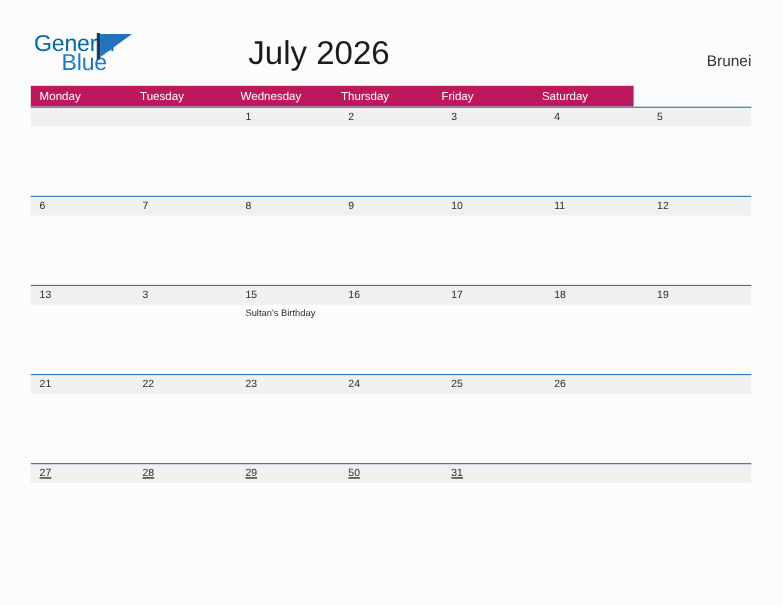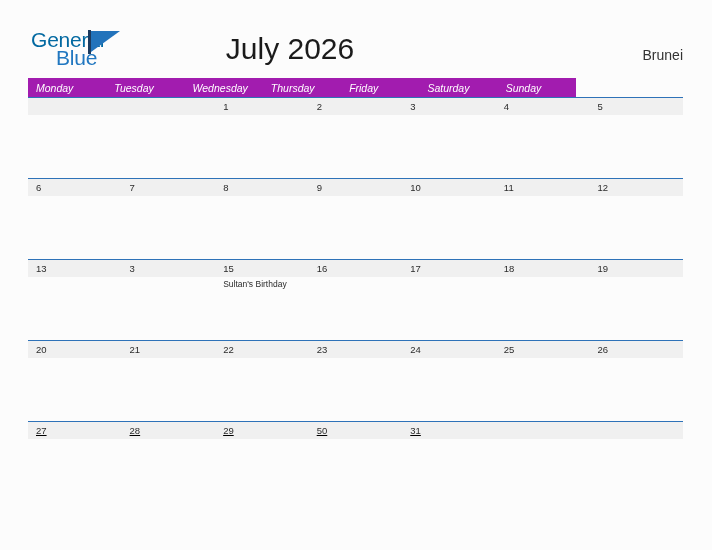--- a/index.html
+++ b/index.html
@@ -104,22 +104,21 @@
     position: absolute;
     left: 28px;
     top: 78px;
     width: 655px;
   }
 
   .weekday-row {
     display: flex;
     width: 548px;
     height: 19px;
-    background: #a21caf;
-    font-style: italic;
+    background: #be185d;
   }
   .weekday-cell {
     width: 93.57px;
     height: 19px;
     box-sizing: border-box;
     padding-left: 8px;
     display: flex;
     align-items: center;
     color: #ffffff;
     font-size: 10.5px;
@@ -214,23 +213,20 @@
       </div>
     <div class="weekday-cell">
         <span>Thursday</span>
       </div>
     <div class="weekday-cell">
         <span>Friday</span>
       </div>
     <div class="weekday-cell">
         <span>Saturday</span>
       </div>
-    <div class="weekday-cell">
-        <span>Sunday</span>
-      </div>
   </div>
 
   <div class="week-row h-first">
     <div class="date-band">
       <div class="day-cell empty">
           <span class="day-number"></span>
         </div>
       <div class="day-cell empty">
           <span class="day-number"></span>
         </div>
@@ -369,23 +365,20 @@
         </div>
       <div class="event-cell">
           <span class="event-text"></span>
         </div>
     </div>
   </div>
 
   <div class="week-row h-std">
     <div class="date-band">
       <div class="day-cell">
-          <span class="day-number">20</span>
-        </div>
-      <div class="day-cell">
           <span class="day-number">21</span>
         </div>
       <div class="day-cell">
           <span class="day-number">22</span>
         </div>
       <div class="day-cell">
           <span class="day-number">23</span>
         </div>
       <div class="day-cell">
           <span class="day-number">24</span>

